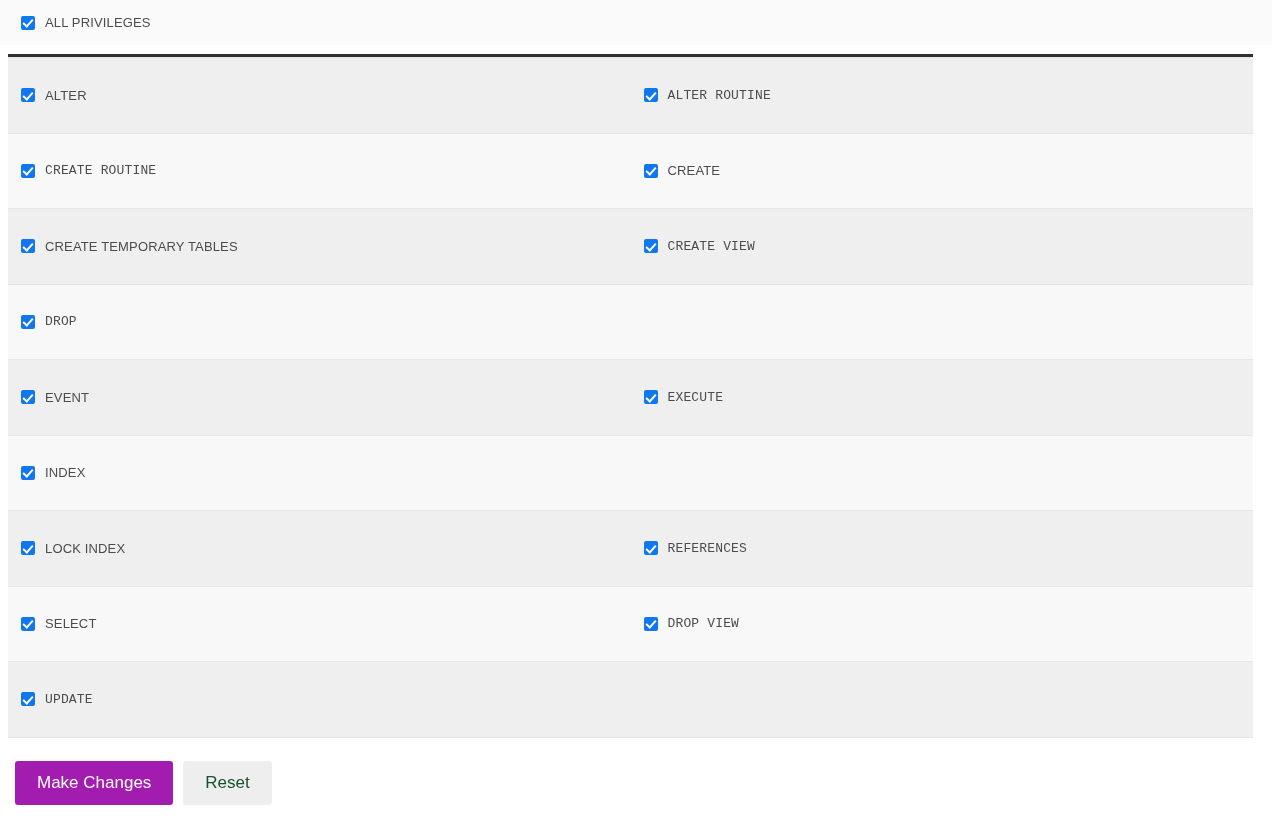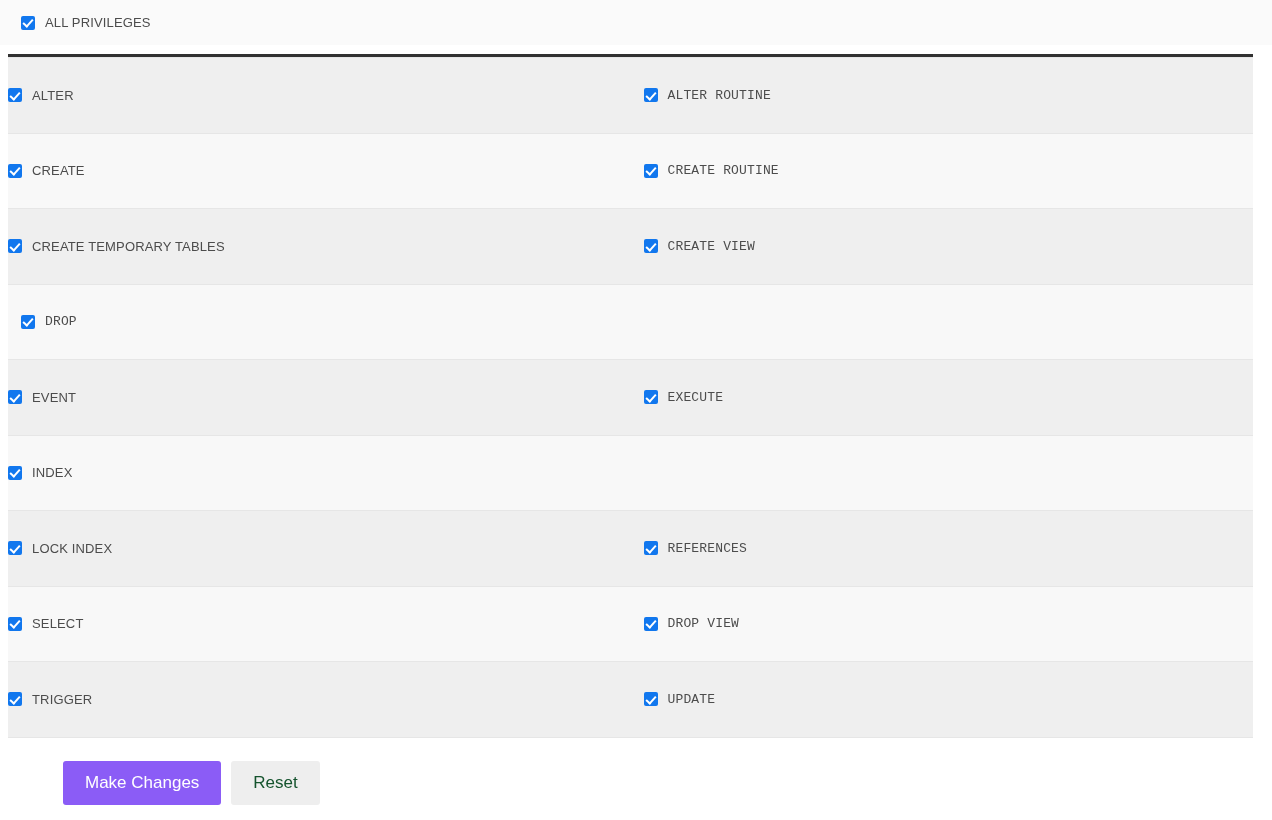--- a/index.html
+++ b/index.html
@@ -48,20 +48,21 @@
     align-items: center;
     border-bottom: 1px solid #e6e6e6;
   }
   .priv-row.shade-a { background: #efefef; }
   .priv-row.shade-b { background: #f8f8f8; }
 
   .priv-cell {
     width: 50%;
     display: flex;
     align-items: center;
+    padding-left: 13px;
   }
   .priv-cell.right { padding-left: 13px; font-family: Liberation Mono, monospace; }
 
   
   .cb {
     width: 14px;
     height: 14px;
     min-width: 14px;
     border-radius: 2px;
     background: #1177ee;
@@ -102,23 +103,22 @@
   .btn {
     font-family: "Liberation Sans", sans-serif;
     font-size: 17px;
     line-height: 1;
     border: none;
     border-radius: 3px;
     padding: 13px 22px 14px 22px;
     cursor: pointer;
   }
   .btn-primary {
-    background: #8b5cf6;
+    background: #a21caf;
     color: #ffffff;
-    margin-left: 48px;
   }
   .btn-default {
     background: #eeeeee;
     color: #14532d;
   }
 </style>
 </head>
 <body>
 
 <div class="privileges-panel">
@@ -135,28 +135,28 @@
         <div class="priv-cell left">
           <span class="cb"></span>
           <span class="cb-label">ALTER</span>
         </div>
         <div class="priv-cell right">
           <span class="cb"></span>
           <span class="cb-label">ALTER ROUTINE</span>
         </div>
       </div>
       <div class="priv-row shade-b">
+        <div class="priv-cell right">
+          <span class="cb"></span>
+          <span class="cb-label">CREATE ROUTINE</span>
+        </div>
         <div class="priv-cell left">
           <span class="cb"></span>
           <span class="cb-label">CREATE</span>
         </div>
-        <div class="priv-cell right">
-          <span class="cb"></span>
-          <span class="cb-label">CREATE ROUTINE</span>
-        </div>
       </div>
       <div class="priv-row shade-a">
         <div class="priv-cell left">
           <span class="cb"></span>
           <span class="cb-label">CREATE TEMPORARY TABLES</span>
         </div>
         <div class="priv-cell right">
           <span class="cb"></span>
           <span class="cb-label">CREATE VIEW</span>
         </div>
@@ -197,24 +197,20 @@
         <div class="priv-cell left">
           <span class="cb"></span>
           <span class="cb-label">SELECT</span>
         </div>
         <div class="priv-cell right">
           <span class="cb"></span>
           <span class="cb-label">DROP VIEW</span>
         </div>
       </div>
       <div class="priv-row shade-a">
-        <div class="priv-cell left">
-          <span class="cb"></span>
-          <span class="cb-label">TRIGGER</span>
-        </div>
         <div class="priv-cell right">
           <span class="cb"></span>
           <span class="cb-label">UPDATE</span>
         </div>
       </div>
     </div>
 
   <div class="actions">
     <button class="btn btn-primary">Make Changes</button>
     <button class="btn btn-default">Reset</button>

